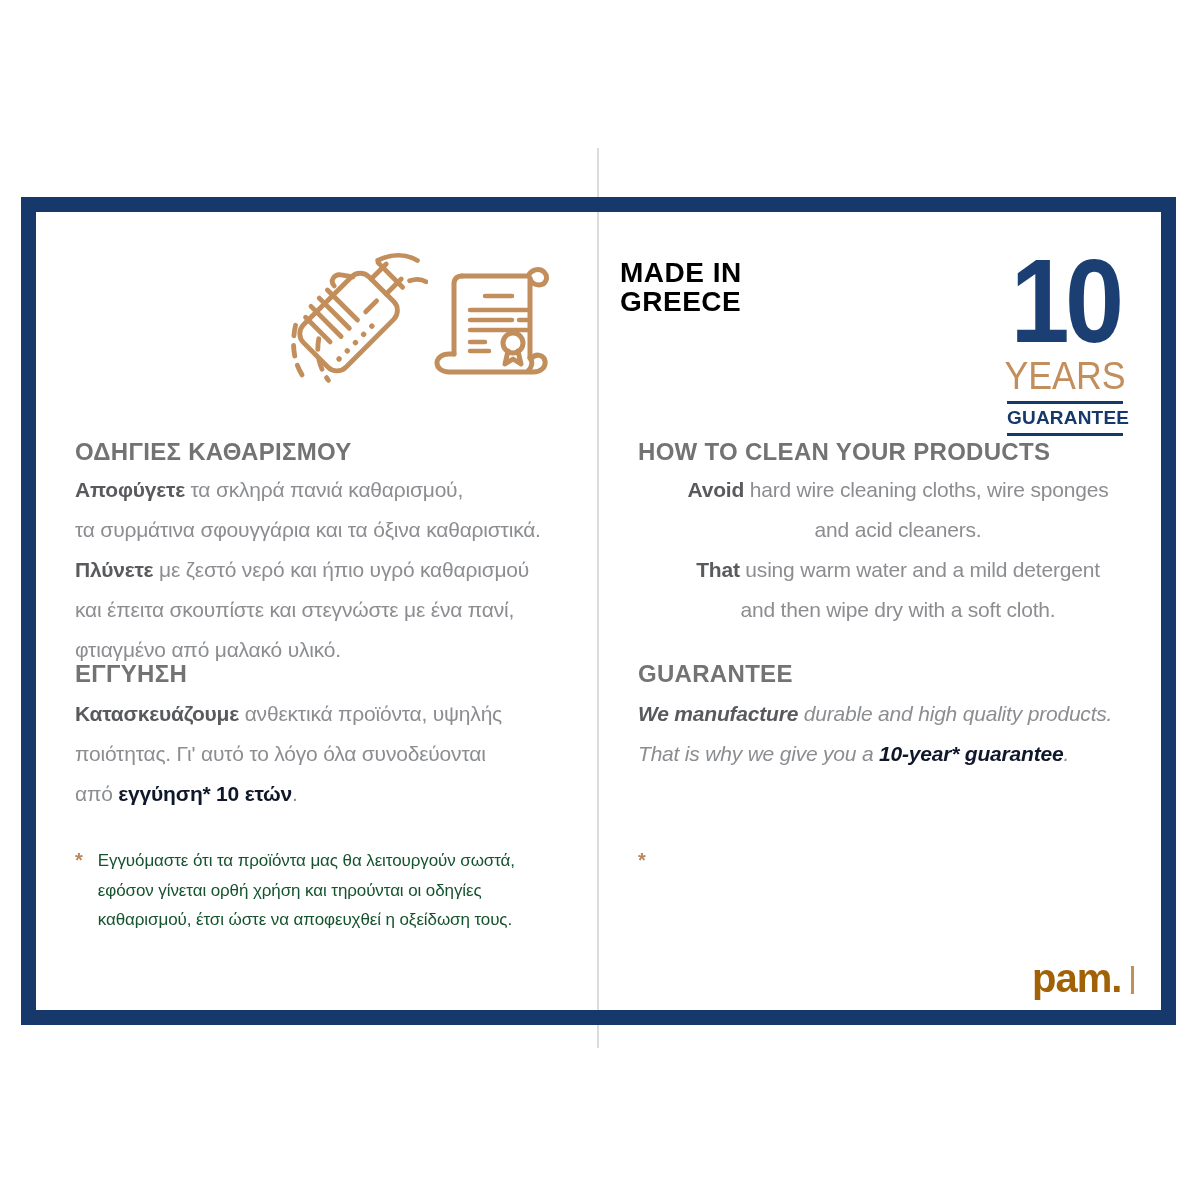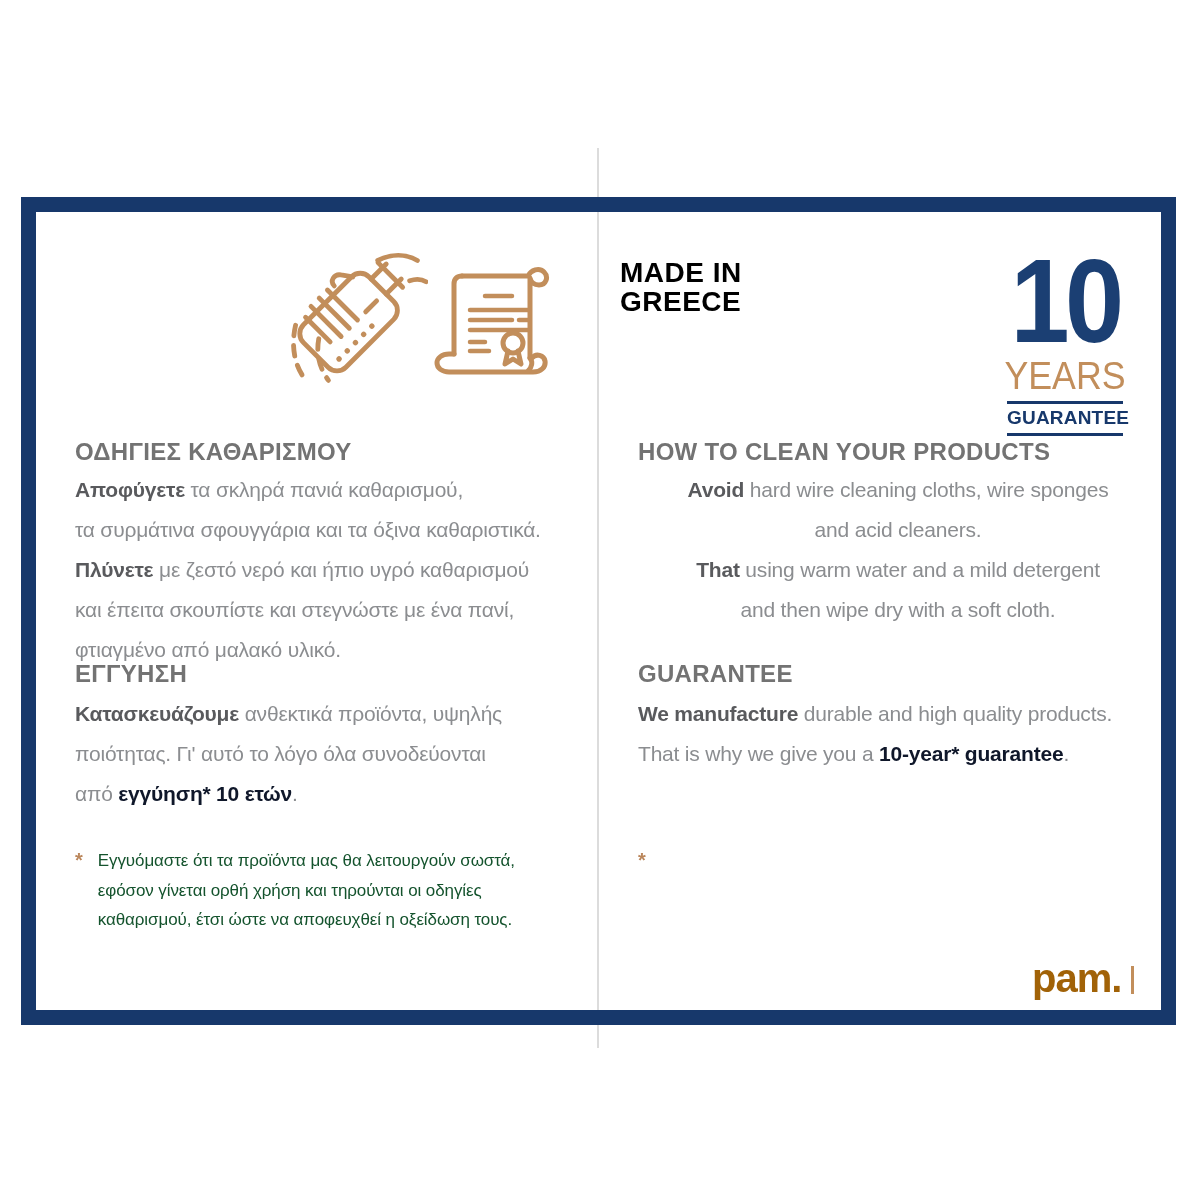--- a/index.html
+++ b/index.html
@@ -155,21 +155,21 @@
 
 <div class="abs section-heading" style="left:638px;top:438px;">HOW TO CLEAN YOUR PRODUCTS</div>
 
 <div class="abs body-text" style="left:638px;top:470px;width:520px;text-align:center;"><span class="lead">Avoid</span><span> hard wire cleaning cloths, wire sponges
 and acid cleaners.
 </span><span class="lead">That</span><span> using warm water and a mild detergent
 and then wipe dry with a soft cloth.</span></div>
 
 <div class="abs section-heading" style="left:638px;top:660px;">GUARANTEE</div>
 
-<div class="abs body-text" style="left:638px;top:694px;width:520px;"><span class="lead">We manufacture</span><span> durable and high quality products.
+<div class="abs body-text" style="left:638px;top:694px;width:520px;font-style:italic;"><span class="lead">We manufacture</span><span> durable and high quality products.
 That is why we give you a </span><span class="accent">10-year* guarantee</span><span>.</span></div>
 
 <div class="abs footnote" style="left:638px;top:846px;width:520px;">
   <span class="mark">*</span>
 </div>
 
 <div class="abs logo">
   <span class="wordmark">pam.</span>
   <span class="logo-bar"></span>
 </div>

